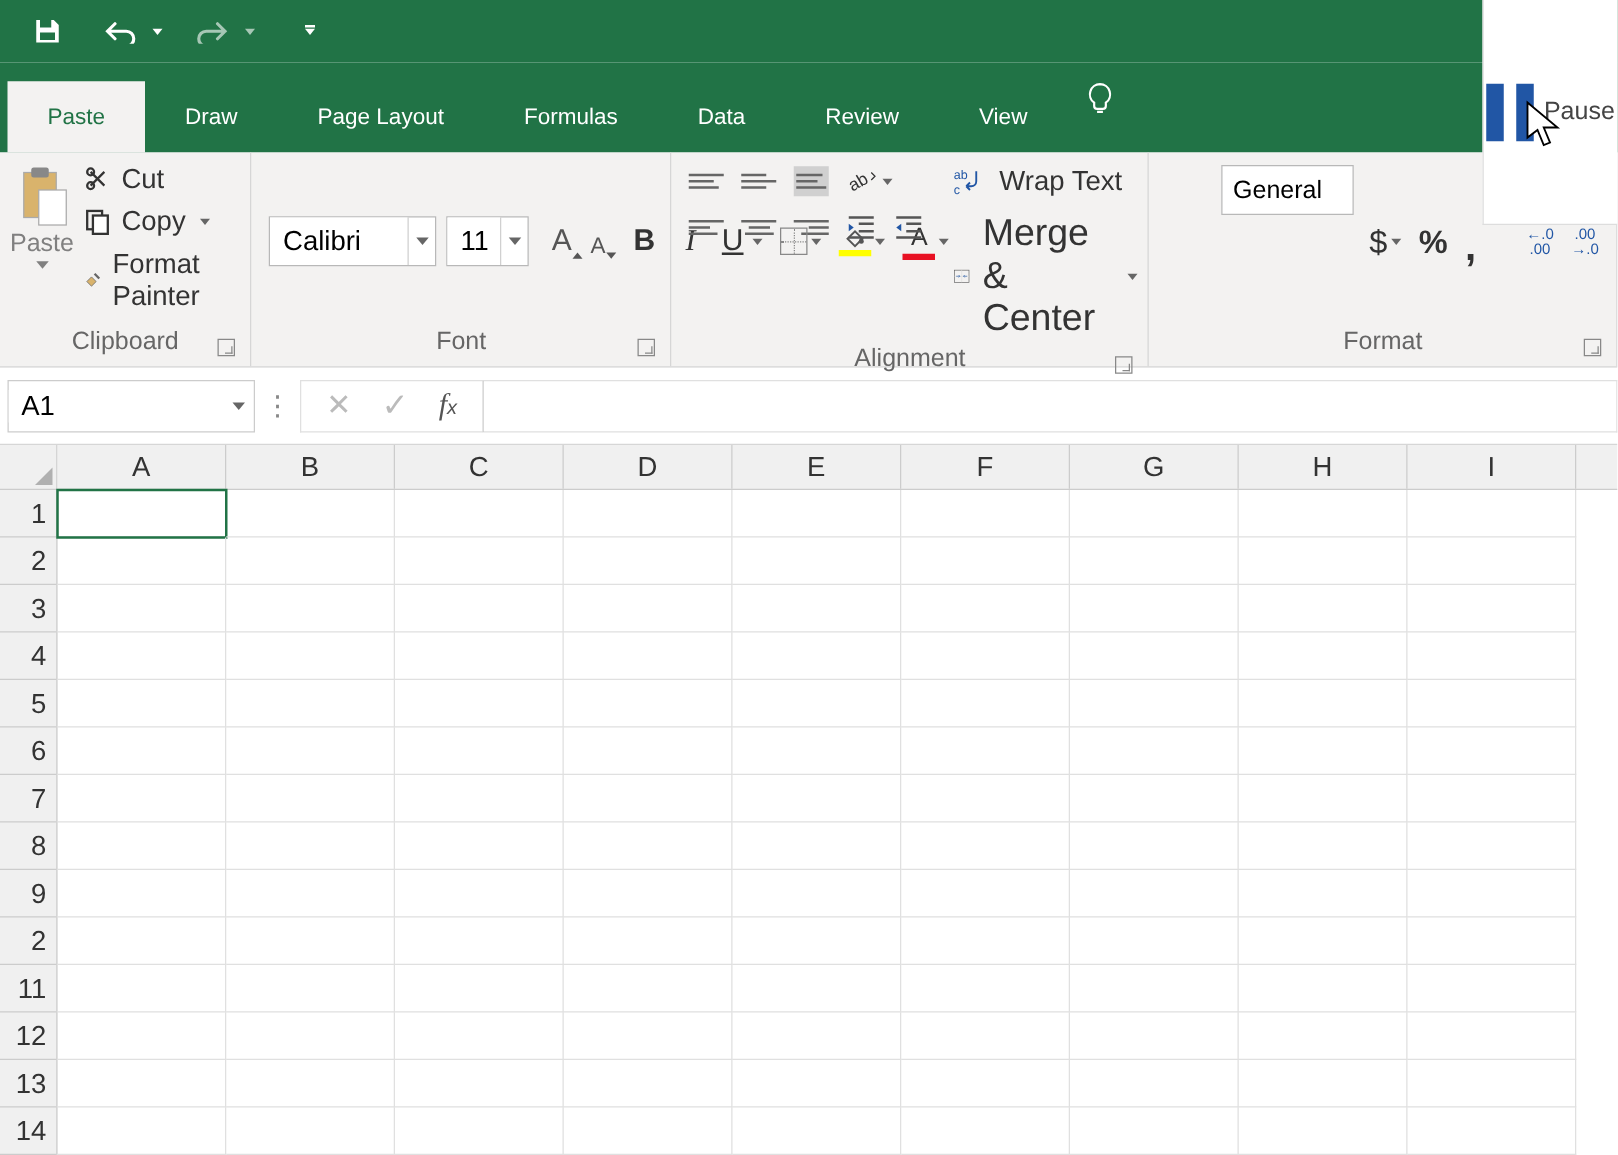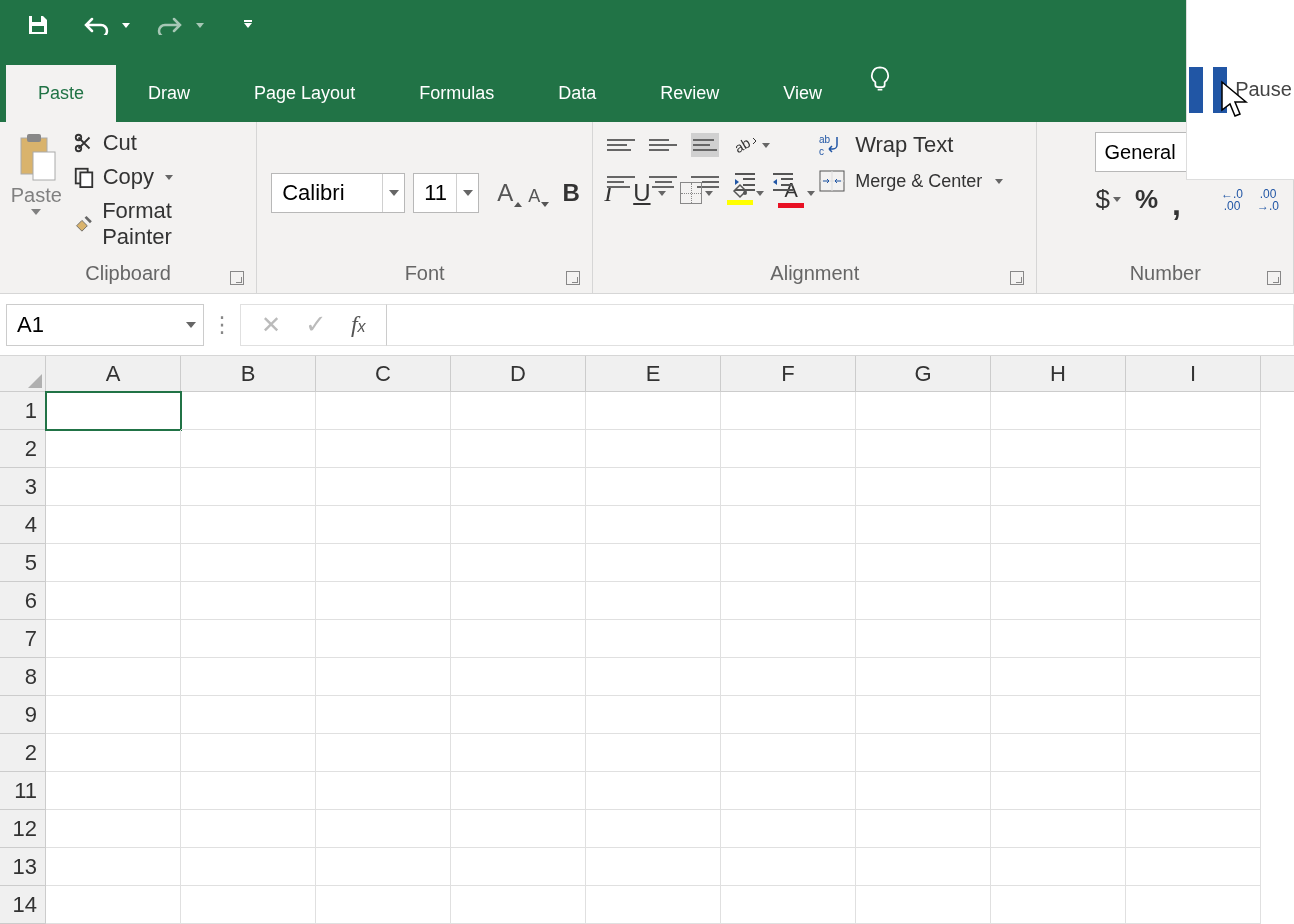--- a/index.html
+++ b/index.html
@@ -64,25 +64,25 @@
 
   
   .align-body { display: flex; flex-direction: column; gap: 12px; padding: 4px 6px; }
   .align-row { display: flex; align-items: center; gap: 14px; }
   .align-btn { width: 28px; height: 24px; display:flex; flex-direction:column; justify-content:center; gap:3px; cursor:pointer;}
   .align-line { height: 2px; background: #666; }
   .align-btn.active { background: #d0d0d0; padding:2px; }
   .orient-btn { display:flex; align-items:center; cursor:pointer; }
   .indent-btn { display:flex; align-items:center; gap:2px; cursor:pointer; color:#2156a5;}
   .wrap-row { display:flex; align-items:center; gap:10px; font-size:22px; cursor:pointer; color:#333;}
-  .merge-row { display:flex; align-items:center; gap:10px; font-size:18px; cursor:pointer; color:#333;}
+  .merge-row { display:flex; align-items:center; gap:10px; font-size:30px; cursor:pointer; color:#333;}
   .align-col { display:flex; flex-direction:column; gap:12px; padding: 4px 0 0 18px;}
 
   
-  .num-body { display: flex; flex-direction: column; gap: 12px; padding: 4px 6px; margin-left: 44px; }
+  .num-body { display: flex; flex-direction: row; gap: 12px; padding: 4px 6px; margin-left: 44px; }
   .numformat { display: flex; align-items: center; background: #fff; border: 1px solid #b8b8b8; height: 40px; width: 106px; }
   .numformat span { flex:1; padding: 0 8px; font-size: 20px; }
   .num-row2 { display:flex; align-items:center; gap: 14px; }
   .dollar { font-size: 26px; color:#333; cursor:pointer; display:flex; align-items:center;}
   .percent { font-size: 26px; font-weight:bold; color:#333; cursor:pointer;}
   .comma { font-size: 32px; font-weight:bold; color:#333; cursor:pointer; line-height: 16px; position: relative; top: 4px;}
   .decimal-btn { display:flex;flex-direction:column;align-items:center;font-size:12px;color:#2156a5;cursor:pointer; line-height:12px;}
 
   
   .formulabar { height: 62px; border-bottom: 1px solid #d6d6d6; display: flex; align-items: center; background: #fff; }
@@ -372,21 +372,21 @@
           <span>←.0</span>
             <span>.00</span>
         </div>
         <div class="decimal-btn">
           <span>.00</span>
             <span>→.0</span>
         </div>
       </div>
     </div>
     <div class="group-label">
-      <span>Number</span>
+      <span>Format</span>
       <div class="dialog-launcher"></div>
     </div>
   </div>
 </div>
 
 <div class="formulabar">
   <div class="namebox-wrap">
     <input class="namebox" value="A1" style="">
     <div class="namebox-dd">
         <div class="combo-arrow"></div>

